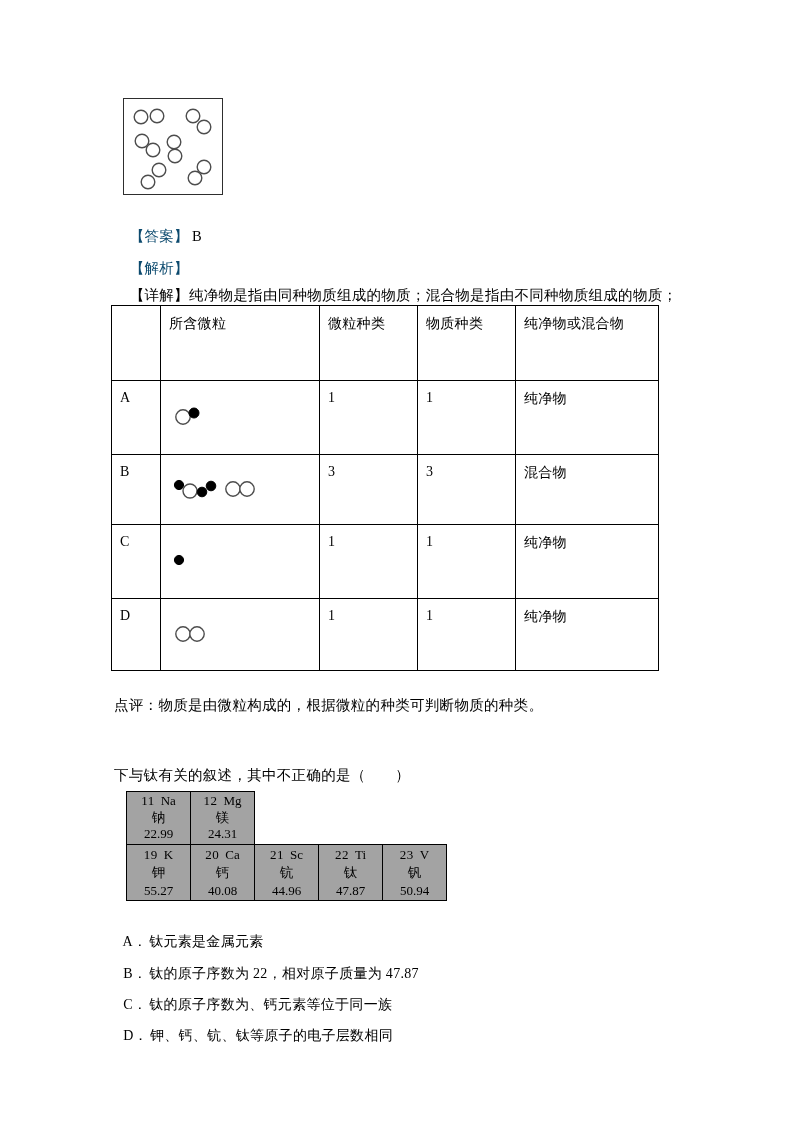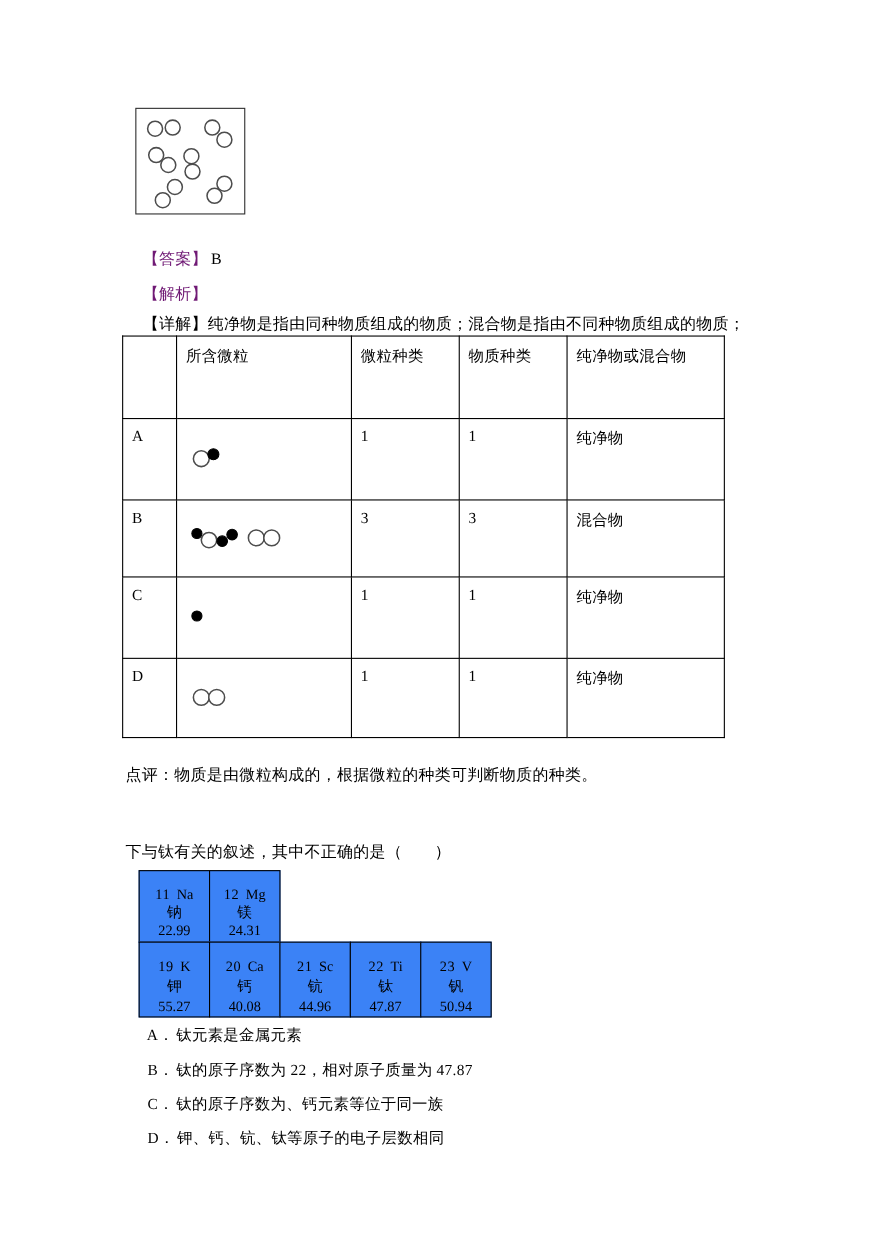--- a/index.html
+++ b/index.html
@@ -13,21 +13,21 @@
     overflow:hidden;
   }
   .para{
     position:absolute;
     left:114px;
     font-size:14.5px;
     line-height:18px;
     white-space:pre;
     letter-spacing:0.3px;
   }
-  .blue{color:#701a75;}
+  .blue{color:#0c4a6e;}
   .figure-box{
     position:absolute;
     left:123px;top:98px;
     width:100px;height:97px;
     border:1.5px solid #2e2e2e;
     box-sizing:border-box;
     background:#fff;
   }
   
   .cmp-table{
@@ -60,31 +60,31 @@
   .pt{position:absolute;left:126px;top:791px;}
   .pt-row{display:flex;}
   .pt-cell{
     width:63px;height:51px;
     border:1px solid #000;
     margin-right:-1px;
     box-sizing:content-box;
     text-align:center;
     font-size:13px;
     line-height:16.5px;
-    padding-top:13px;
-    background:#3b82f6;
+    padding-top:1px;
+    background:#a3a3a3;
   }
   .pt-row2 .pt-cell{margin-top:-1px;height:54px;line-height:18px;}
   .pt-num{letter-spacing:0.5px;}
   .pt-sym{margin-left:6px;}
   .pt-name{font-size:13.5px;}
   
   .option{
     position:absolute;
-    left:119px;
+    left:108px;
     font-size:14px;
     line-height:17px;
     white-space:pre;
     letter-spacing:0.3px;
   }
   .opt-label{margin-right:2px;}
 </style>
 </head>
 <body>
 

